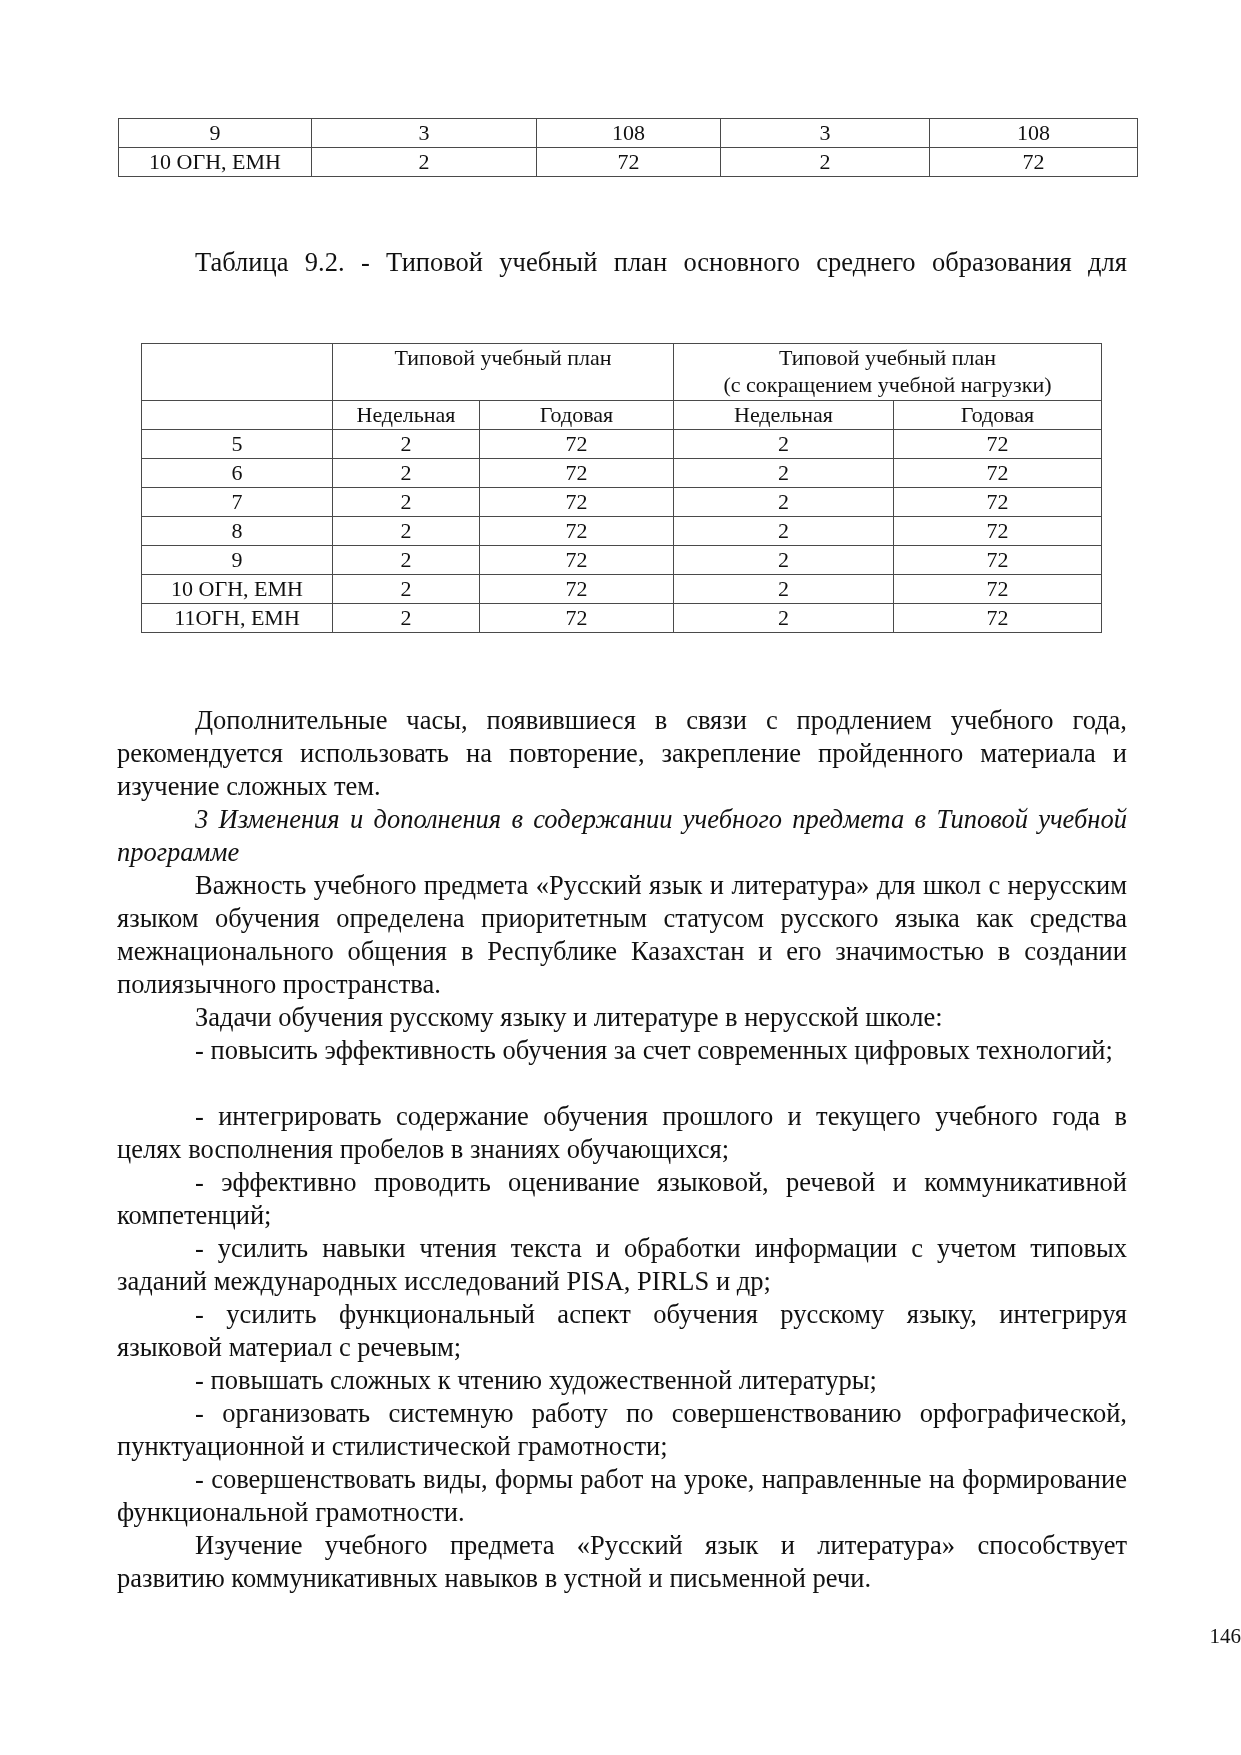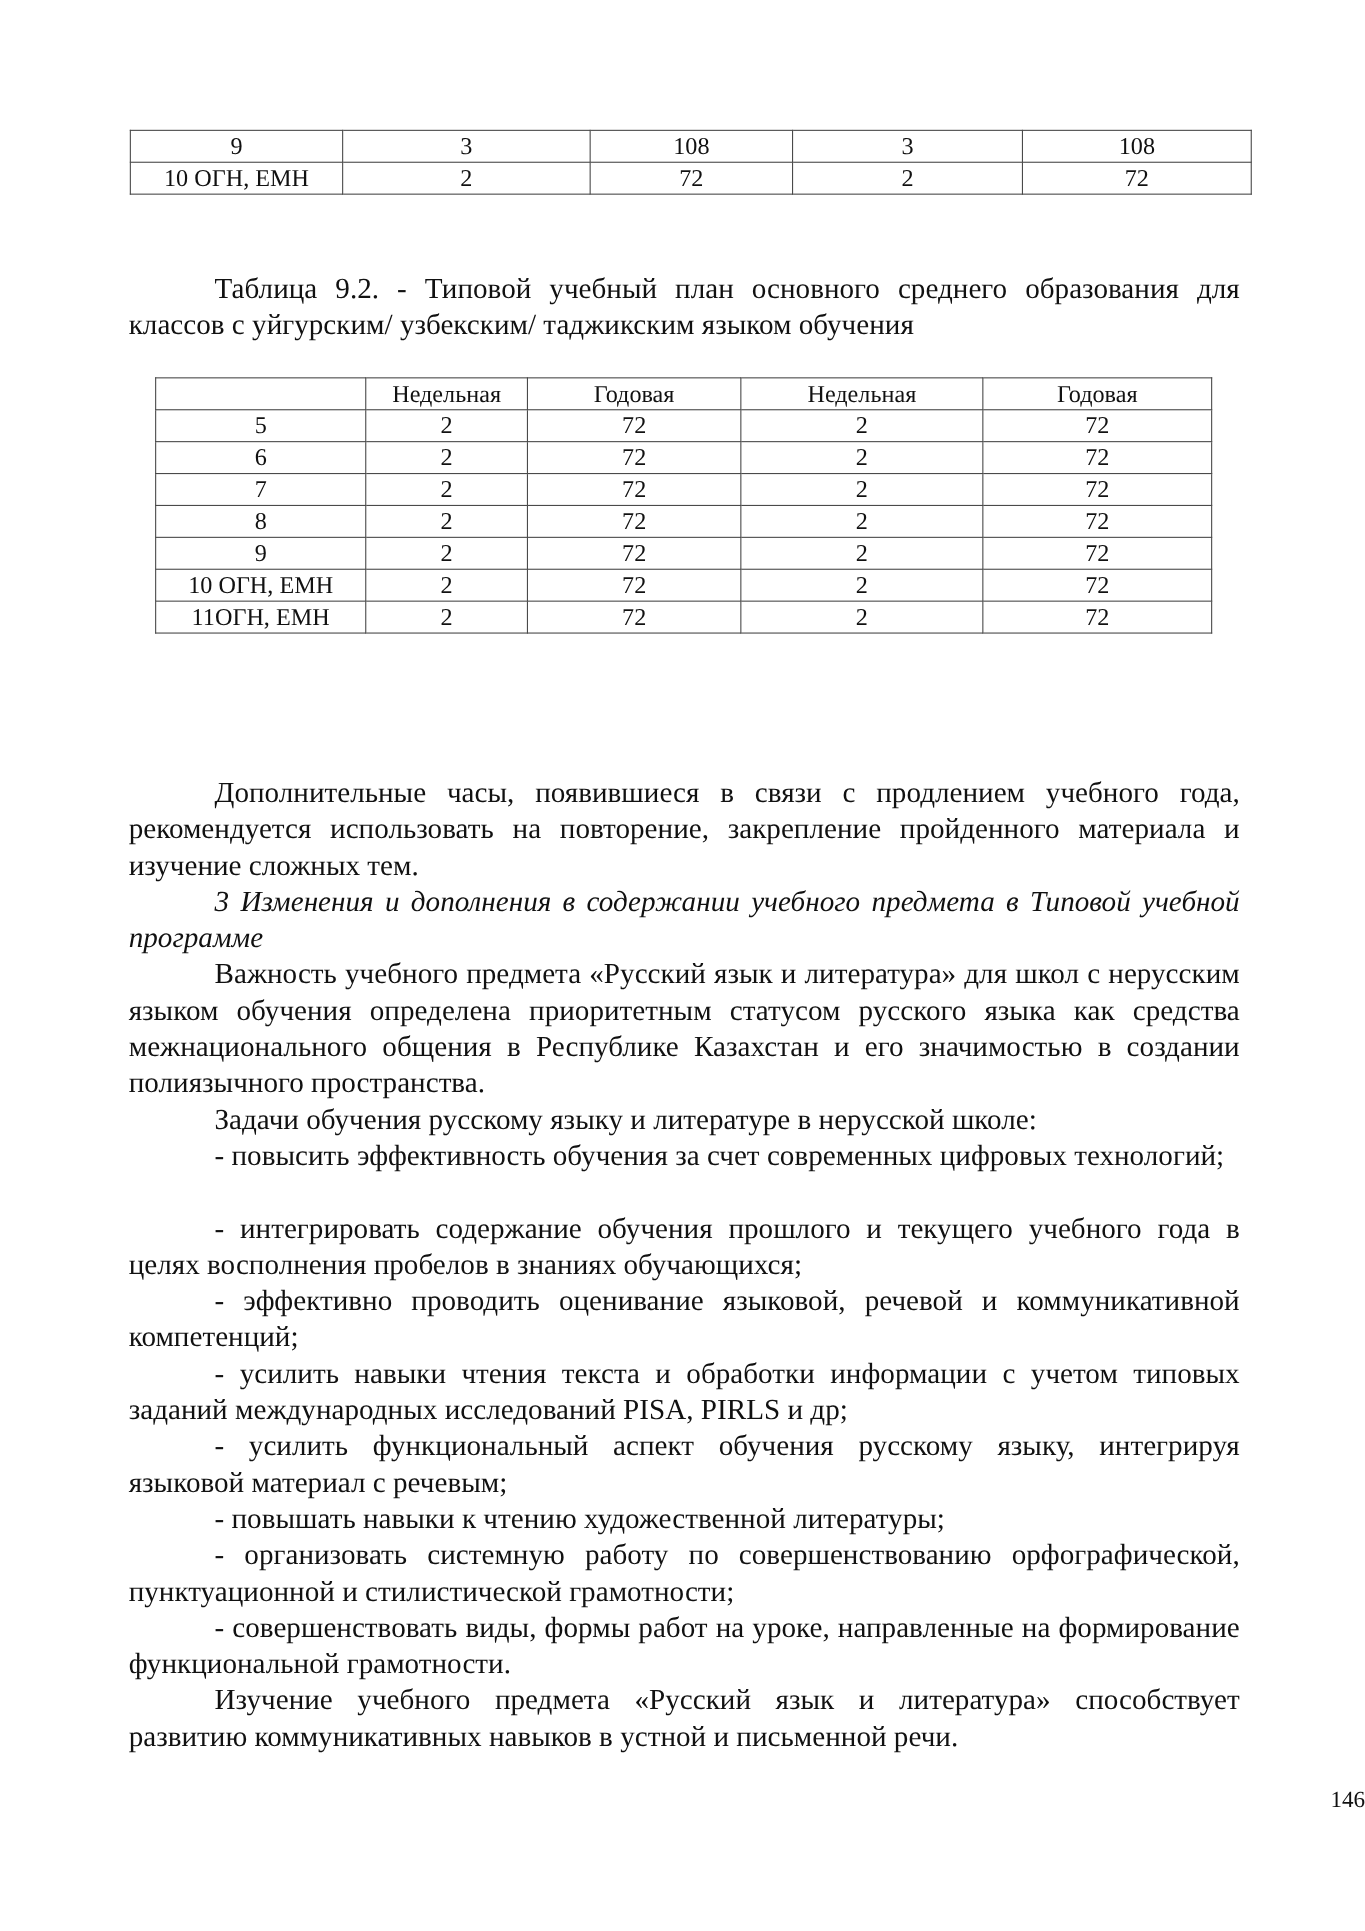--- a/index.html
+++ b/index.html
@@ -43,32 +43,39 @@
       <td>2</td>
       <td>72</td>
       <td>2</td>
       <td>72</td>
     </tr>
   </tbody>
 </table>
 
 <div class="caption" style="top:246px;">
   <div class="justify-line"><span class="ind"></span><span>Таблица 9.2. - Типовой учебный план основного среднего образования для</span></div>
-  <div>классов с уйгурским/ узбекским/ таджикским языком обучения</div>
 </div>
 
 <table id="t2">
   <colgroup>
       <col style="width:191px">
       <col style="width:147px">
       <col style="width:194px">
       <col style="width:220px">
       <col style="width:208px">
     </colgroup>
   <tbody>
+    <tr class="sub">
+      <td></td>
+      <td colspan="2">Типовой учебный план</td>
+      <td colspan="2">
+        <div>Типовой учебный план</div>
+        <div>(с сокращением учебной нагрузки)</div>
+      </td>
+    </tr>
     <tr>
       <td></td>
       <td>Недельная</td>
       <td>Годовая</td>
       <td>Недельная</td>
       <td>Годовая</td>
     </tr>
     <tr>
       <td>5</td>
       <td>2</td>
@@ -146,21 +153,21 @@
 <div class="para" style="top:1166px;">
   <span class="ind"></span><span>- эффективно проводить оценивание языковой, речевой и коммуникативной компетенций;</span>
 </div>
 <div class="para" style="top:1232px;">
   <span class="ind"></span><span>- усилить навыки чтения текста и обработки информации с учетом типовых заданий международных исследований PISA, PIRLS и др;</span>
 </div>
 <div class="para" style="top:1298px;">
   <span class="ind"></span><span>- усилить функциональный аспект обучения русскому языку, интегрируя языковой материал с речевым;</span>
 </div>
 <div class="para" style="top:1364px;">
-  <span class="ind"></span><span>- повышать навыки к чтению художественной литературы;</span>
+  <span class="ind"></span><span>- повышать сложных к чтению художественной литературы;</span>
 </div>
 <div class="para" style="top:1397px;">
   <span class="ind"></span><span>- организовать системную работу по совершенствованию орфографической, пунктуационной и стилистической грамотности;</span>
 </div>
 <div class="para" style="top:1463px;">
   <span class="ind"></span><span>- совершенствовать виды, формы работ на уроке, направленные на формирование функциональной грамотности.</span>
 </div>
 
 <div class="para" style="top:1529px;">
   <span class="ind"></span><span>Изучение учебного предмета «Русский язык и литература» способствует развитию коммуникативных навыков в устной и письменной речи.</span>

